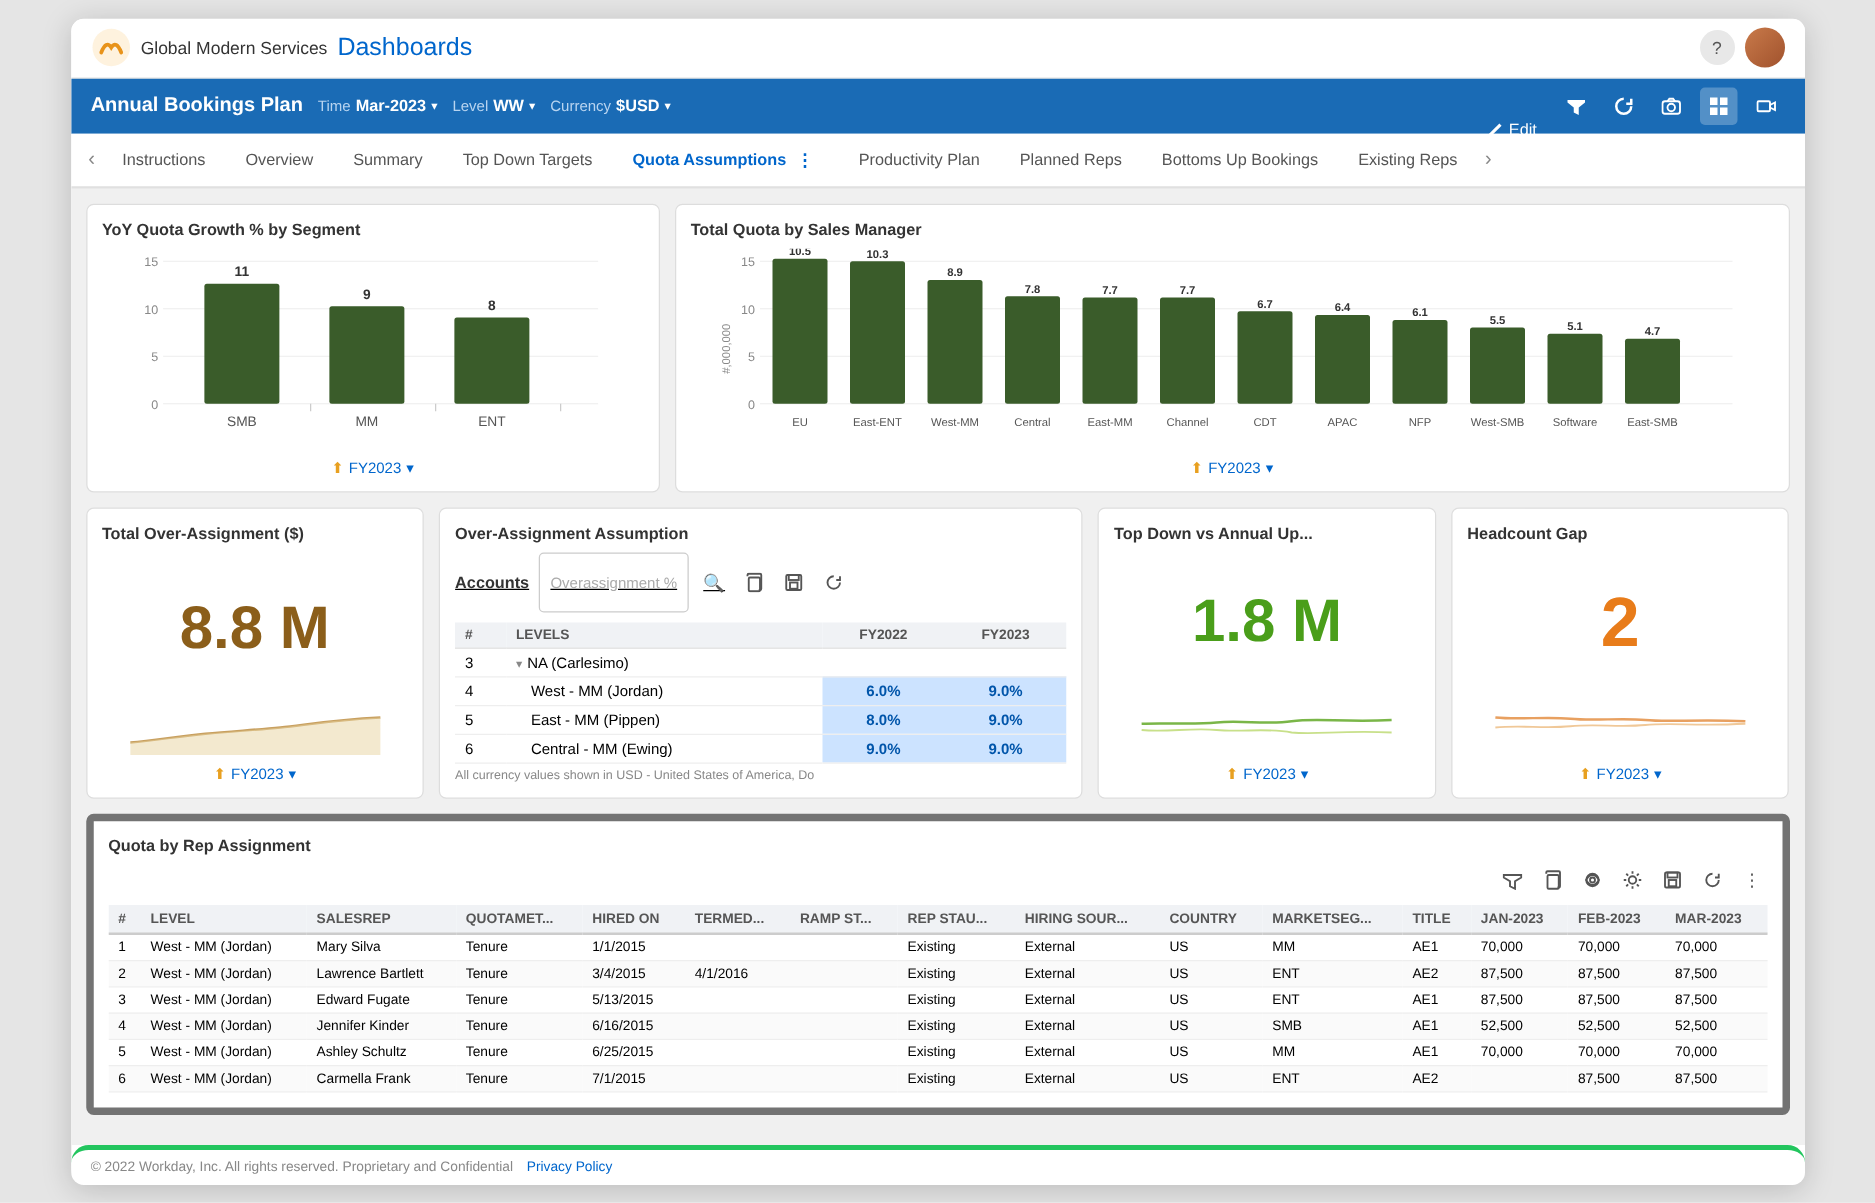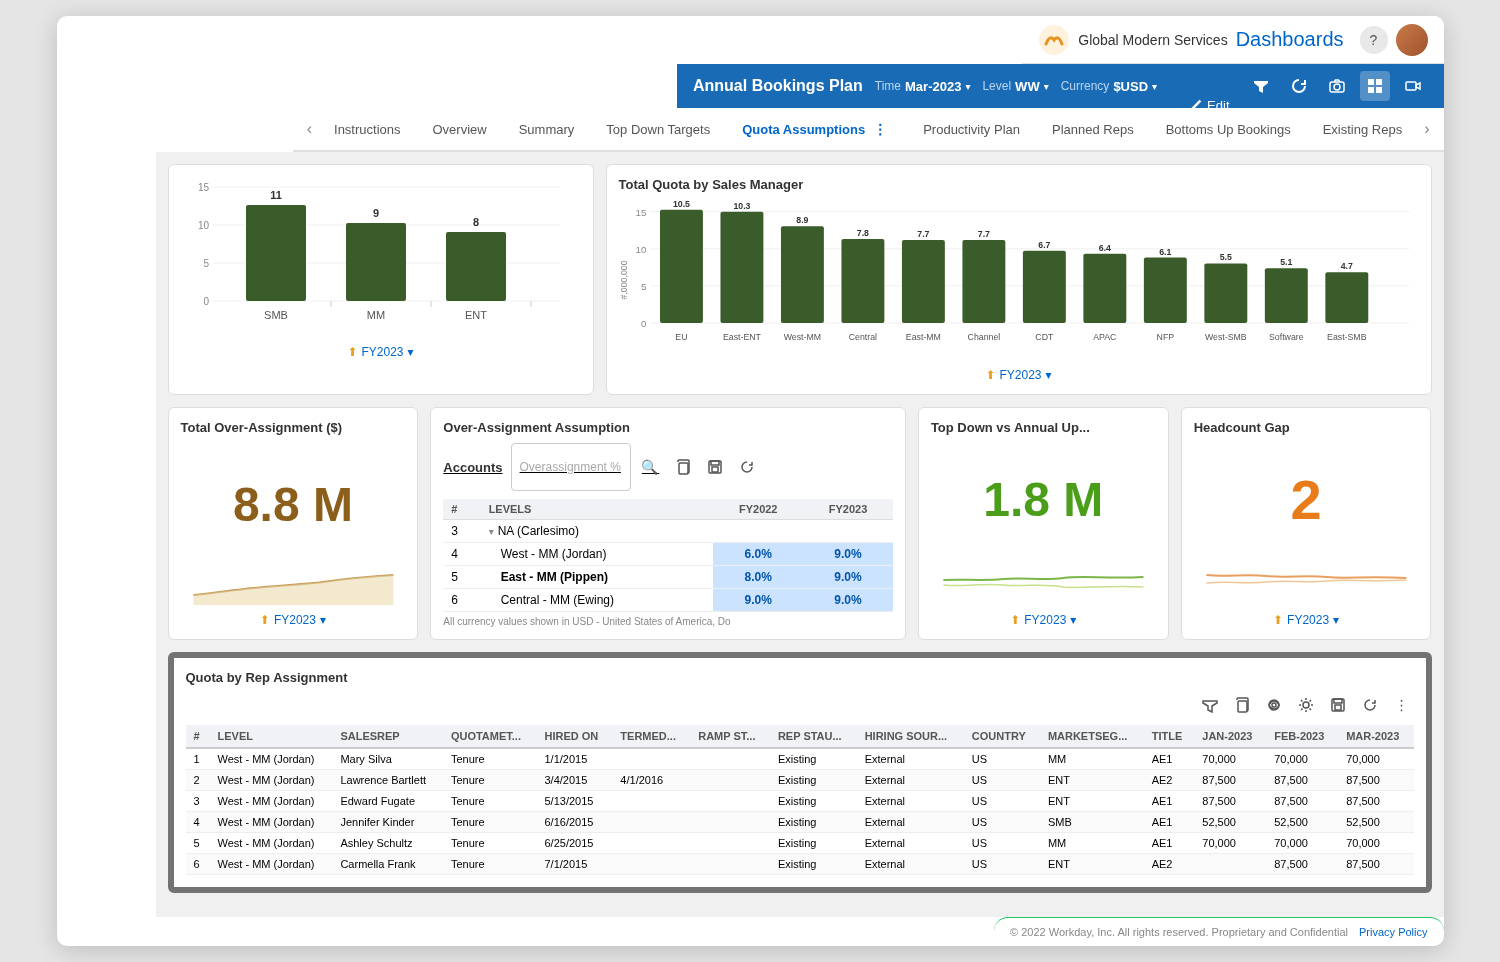--- a/index.html
+++ b/index.html
@@ -1,17 +1,17 @@
 <!DOCTYPE html>
 <html><head>
   <meta charset="utf-8">
   <style>
     * { box-sizing: border-box; margin: 0; padding: 0; }
     body { font-family: -apple-system, BlinkMacSystemFont, 'Segoe UI', Arial, sans-serif; background: #e5e5e5; display: flex; justify-content: center; align-items: center; min-height: 100vh; }
-    .app-shell { width: 1387px; min-height: 920px; background: #fff; border-radius: 10px; overflow: hidden; box-shadow: 0 4px 24px rgba(0,0,0,0.18); display: flex; flex-direction: column; align-items: flex-end; }
+    .app-shell { width: 1387px; min-height: 920px; background: #fff; border-radius: 10px; overflow: hidden; box-shadow: 0 4px 24px rgba(0,0,0,0.18); display: flex; flex-direction: column; }
 
     
     .top-nav { background: #fff; height: 48px; display: flex; align-items: center; padding: 0 16px; border-bottom: 1px solid #e0e0e0; gap: 8px; }
     .workday-logo { width: 32px; height: 32px; }
     .company-name { font-size: 14px; color: #333; font-weight: 500; }
     .nav-link { font-size: 20px; color: #0066CC; cursor: pointer; }
     .nav-spacer { flex: 1; }
     .nav-icon { width: 28px; height: 28px; border-radius: 50%; background: #e8e8e8; display: flex; align-items: center; justify-content: center; cursor: pointer; font-size: 14px; color: #555; }
     .avatar { width: 32px; height: 32px; border-radius: 50%; background: linear-gradient(135deg, #c97a4a, #a0522d); }
 
@@ -66,21 +66,21 @@
 
     
     .bottom-card { background: #fff; border-radius: 6px; border: 6px solid #737373; padding: 12px; margin-bottom: 12px; }
     .bottom-table-toolbar { display: flex; justify-content: flex-end; align-items: center; gap: 8px; margin-bottom: 8px; }
     .big-table { width: 100%; border-collapse: collapse; font-size: 11px; }
     .big-table th { background: #f0f2f5; padding: 5px 8px; text-align: left; font-size: 11px; font-weight: 600; color: #555; border-bottom: 2px solid #ccc; white-space: nowrap; }
     .big-table td { padding: 4px 8px; border-bottom: 1px solid #eee; white-space: nowrap; }
     .big-table tr:nth-child(even) td { background: #fafafa; }
 
     
-    .app-footer { padding: 8px 16px; font-size: 11px; color: #888; border-top: 1px solid #22c55e; background: #fff; border-radius: 14px; }
+    .app-footer { padding: 8px 16px; font-size: 11px; color: #888; border-top: 4px solid #22c55e; background: #fff; border-radius: 14px; }
     .footer-link { color: #0066CC; cursor: pointer; }
   </style>
 </head>
 <body>
 
 <div class="app-shell">
 
   <div class="top-nav">
     <svg class="workday-logo" viewBox="0 0 32 32">
       <circle cx="16" cy="16" r="15" fill="#f5a623" opacity="0.15"></circle>
@@ -183,20 +183,21 @@
       <span>Existing Reps</span>
     </div>
     <div class="tab-nav-btn">›</div>
   </div>
 
   <div class="main-content">
 
     <div class="dash-row">
 
       <div class="card yoy-card">
+        <div class="card-title">YoY Quota Growth % by Segment</div>
         <div style="position:relative; height:160px;">
           <svg width="100%" height="160" viewBox="0 0 380 160">
 
             <text x="18" y="14" font-size="10" fill="#888" text-anchor="end">15</text>
             <text x="18" y="52" font-size="10" fill="#888" text-anchor="end">10</text>
             <text x="18" y="90" font-size="10" fill="#888" text-anchor="end">5</text>
             <text x="18" y="128" font-size="10" fill="#888" text-anchor="end">0</text>
 
             <line x1="22" y1="10" x2="370" y2="10" stroke="#e0e0e0" stroke-width="0.5"></line>
             <line x1="22" y1="48" x2="370" y2="48" stroke="#e0e0e0" stroke-width="0.5"></line>
@@ -370,21 +371,21 @@
               <td></td>
             </tr>
             <tr>
               <td>4</td>
               <td style="padding-left:20px;">West - MM (Jordan)</td>
               <td class="td-highlight" style="text-align:center;">6.0%</td>
               <td class="td-highlight" style="text-align:center;">9.0%</td>
             </tr>
             <tr>
               <td>5</td>
-              <td style="padding-left:20px;font-weight:bold;">East - MM (Pippen)</td>
+              <td style="padding-left:20px;">East - MM (Pippen)</td>
               <td class="td-highlight" style="text-align:center;">8.0%</td>
               <td class="td-highlight" style="text-align:center;">9.0%</td>
             </tr>
             <tr>
               <td>6</td>
               <td style="padding-left:20px;">Central - MM (Ewing)</td>
               <td class="td-highlight" style="text-align:center;">9.0%</td>
               <td class="td-highlight" style="text-align:center;">9.0%</td>
             </tr>
           </tbody>

